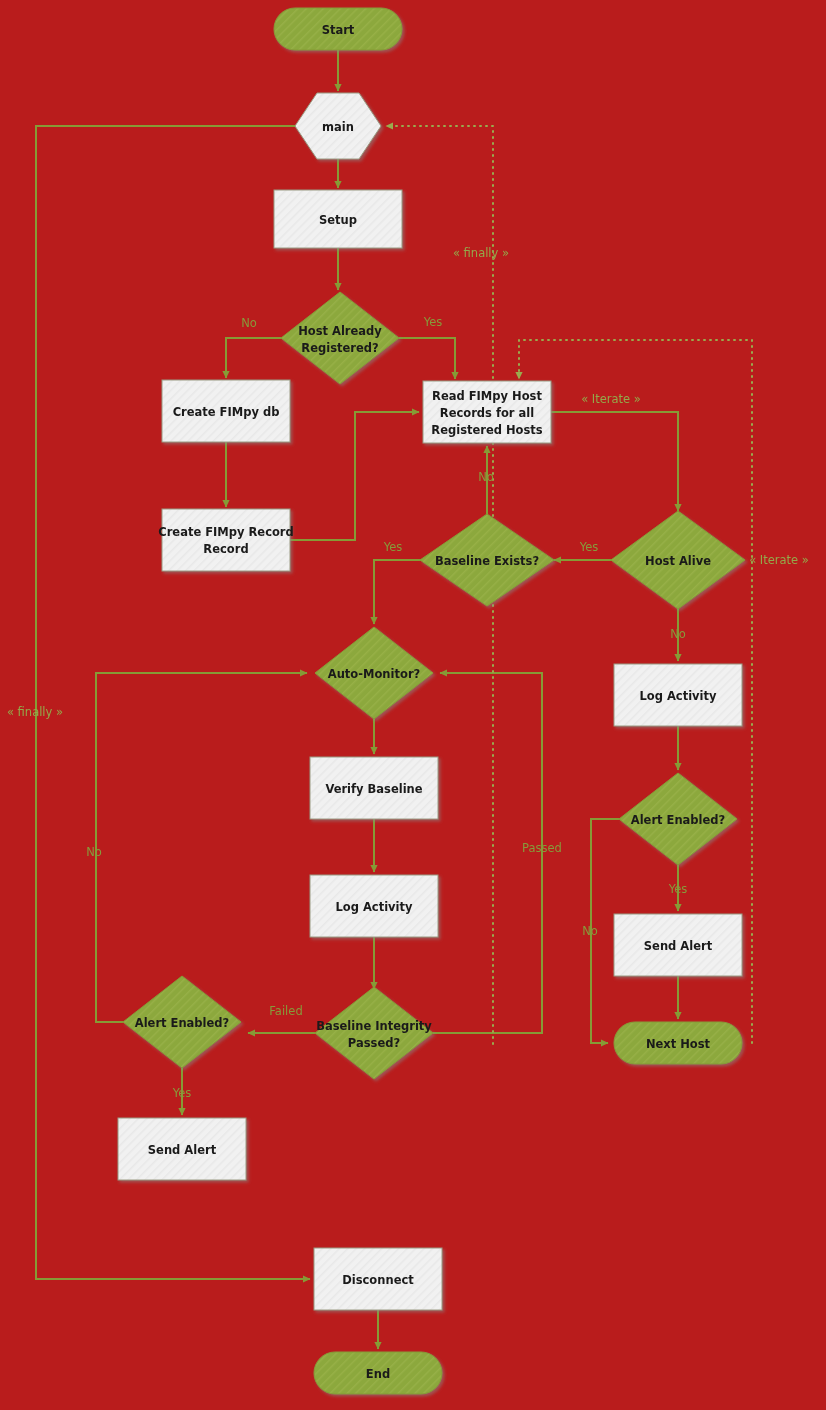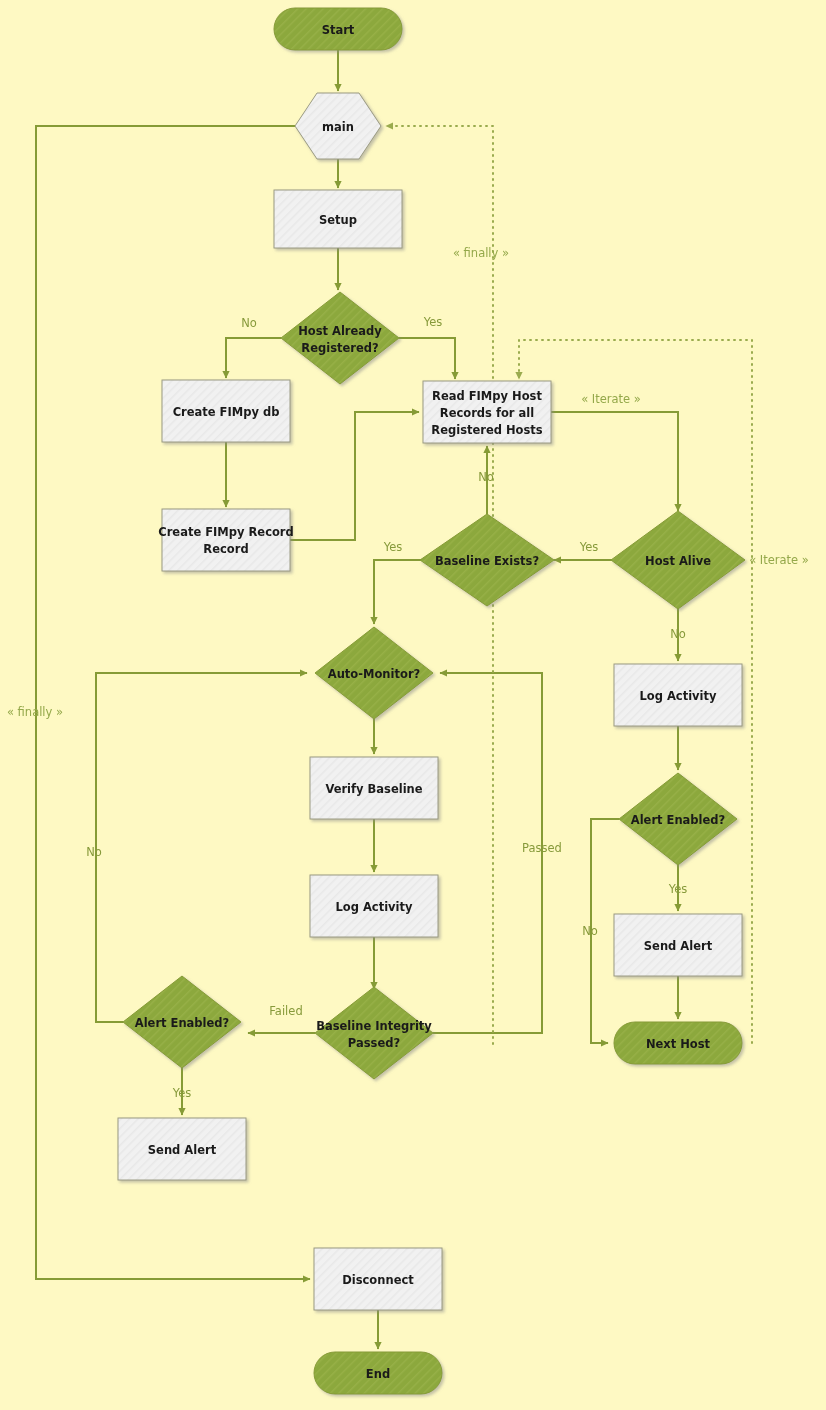--- a/index.html
+++ b/index.html
@@ -7,21 +7,21 @@
     padding: 0;
     background: #ffffff;
   }
   body {
     font-family: "DejaVu Sans", sans-serif;
   }
   #diagram-root {
     position: relative;
     width: 826px;
     height: 1410px;
-    background: #fef9c3;
+    background: #b91c1c;
     overflow: hidden;
   }
   svg#flow {
     display: block;
     width: 826px;
     height: 1410px;
   }
   .node-label {
     font-family: "DejaVu Sans", sans-serif;
     font-size: 11.5px;

